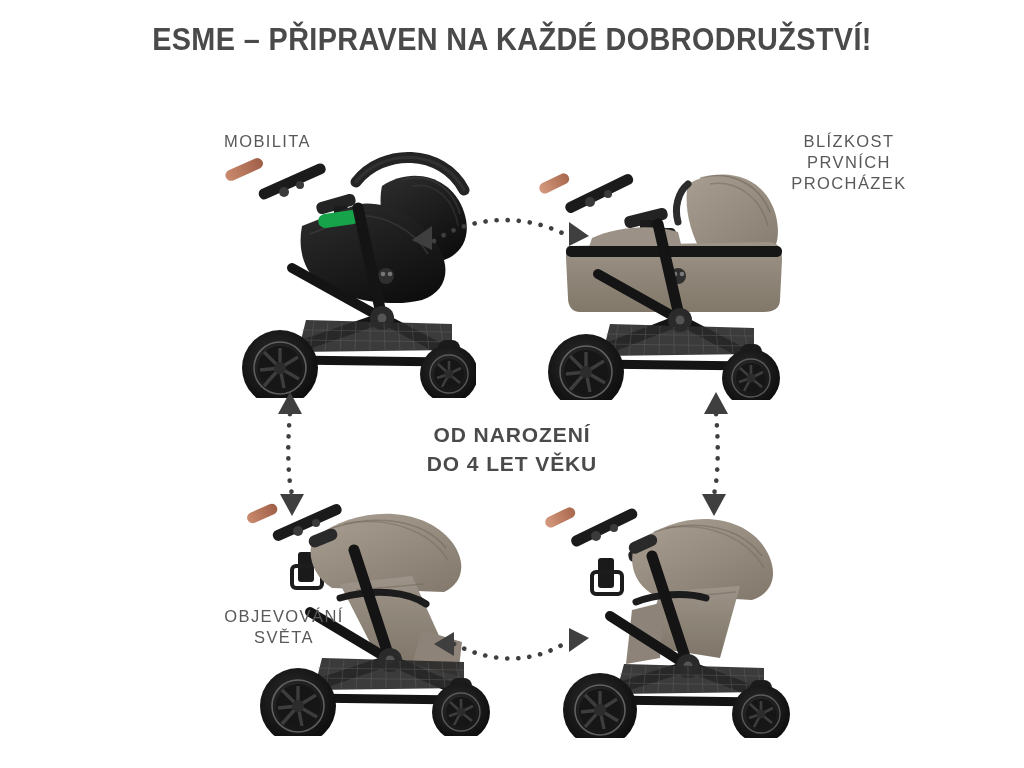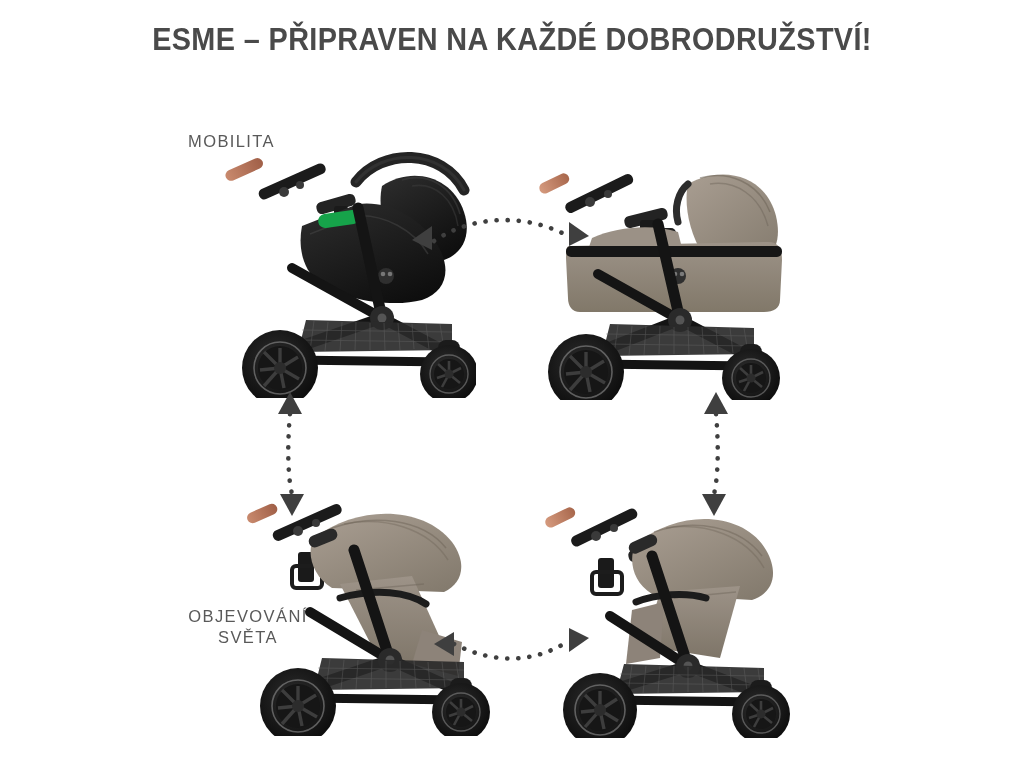--- a/index.html
+++ b/index.html
@@ -28,20 +28,21 @@
 
   
   .label{
     position:absolute;
     color:#595959;
     font-size:16.5px;
     letter-spacing:1.4px;
     line-height:21px;
     font-weight:400;
     white-space:pre-line;
+    margin-left:36px;
   }
   #label-mobilita{left:188px;top:131px;text-align:left;}
   #label-blizkost{left:728px;top:131px;text-align:center;width:170px;}
   #label-objevovani{left:168px;top:606px;text-align:center;width:160px;}
   #label-ocni{left:748px;top:580px;text-align:center;width:140px;}
 
   
   .center-caption{
     position:absolute;left:382px;top:420px;width:260px;
     text-align:center;
@@ -535,17 +536,22 @@
     <polygon points="12,108 36,108 24,130" fill="#3f3f3f"></polygon>
   </svg>
 
   <svg class="arrow-svg" id="arrow-right" width="46" height="135" viewBox="0 0 46 135" xmlns="http://www.w3.org/2000/svg">
     <path d="M22 28 C25 62 24 92 20 108" fill="none" stroke="#3f3f3f" stroke-width="4.6" stroke-linecap="round" stroke-dasharray="0.1 11"></path>
     <polygon points="10,28 34,28 22,6" fill="#3f3f3f"></polygon>
     <polygon points="8,108 32,108 20,130" fill="#3f3f3f"></polygon>
   </svg>
 
   <div class="label" id="label-mobilita">MOBILITA</div>
+  <div class="label" id="label-blizkost">BLÍZKOST
+PRVNÍCH
+PROCHÁZEK</div>
   <div class="label" id="label-objevovani">OBJEVOVÁNÍ
 SVĚTA</div>
 
+  <div class="center-caption">OD NAROZENÍ
+DO 4 LET VĚKU</div>
 
 </div>
 
 </body></html>

